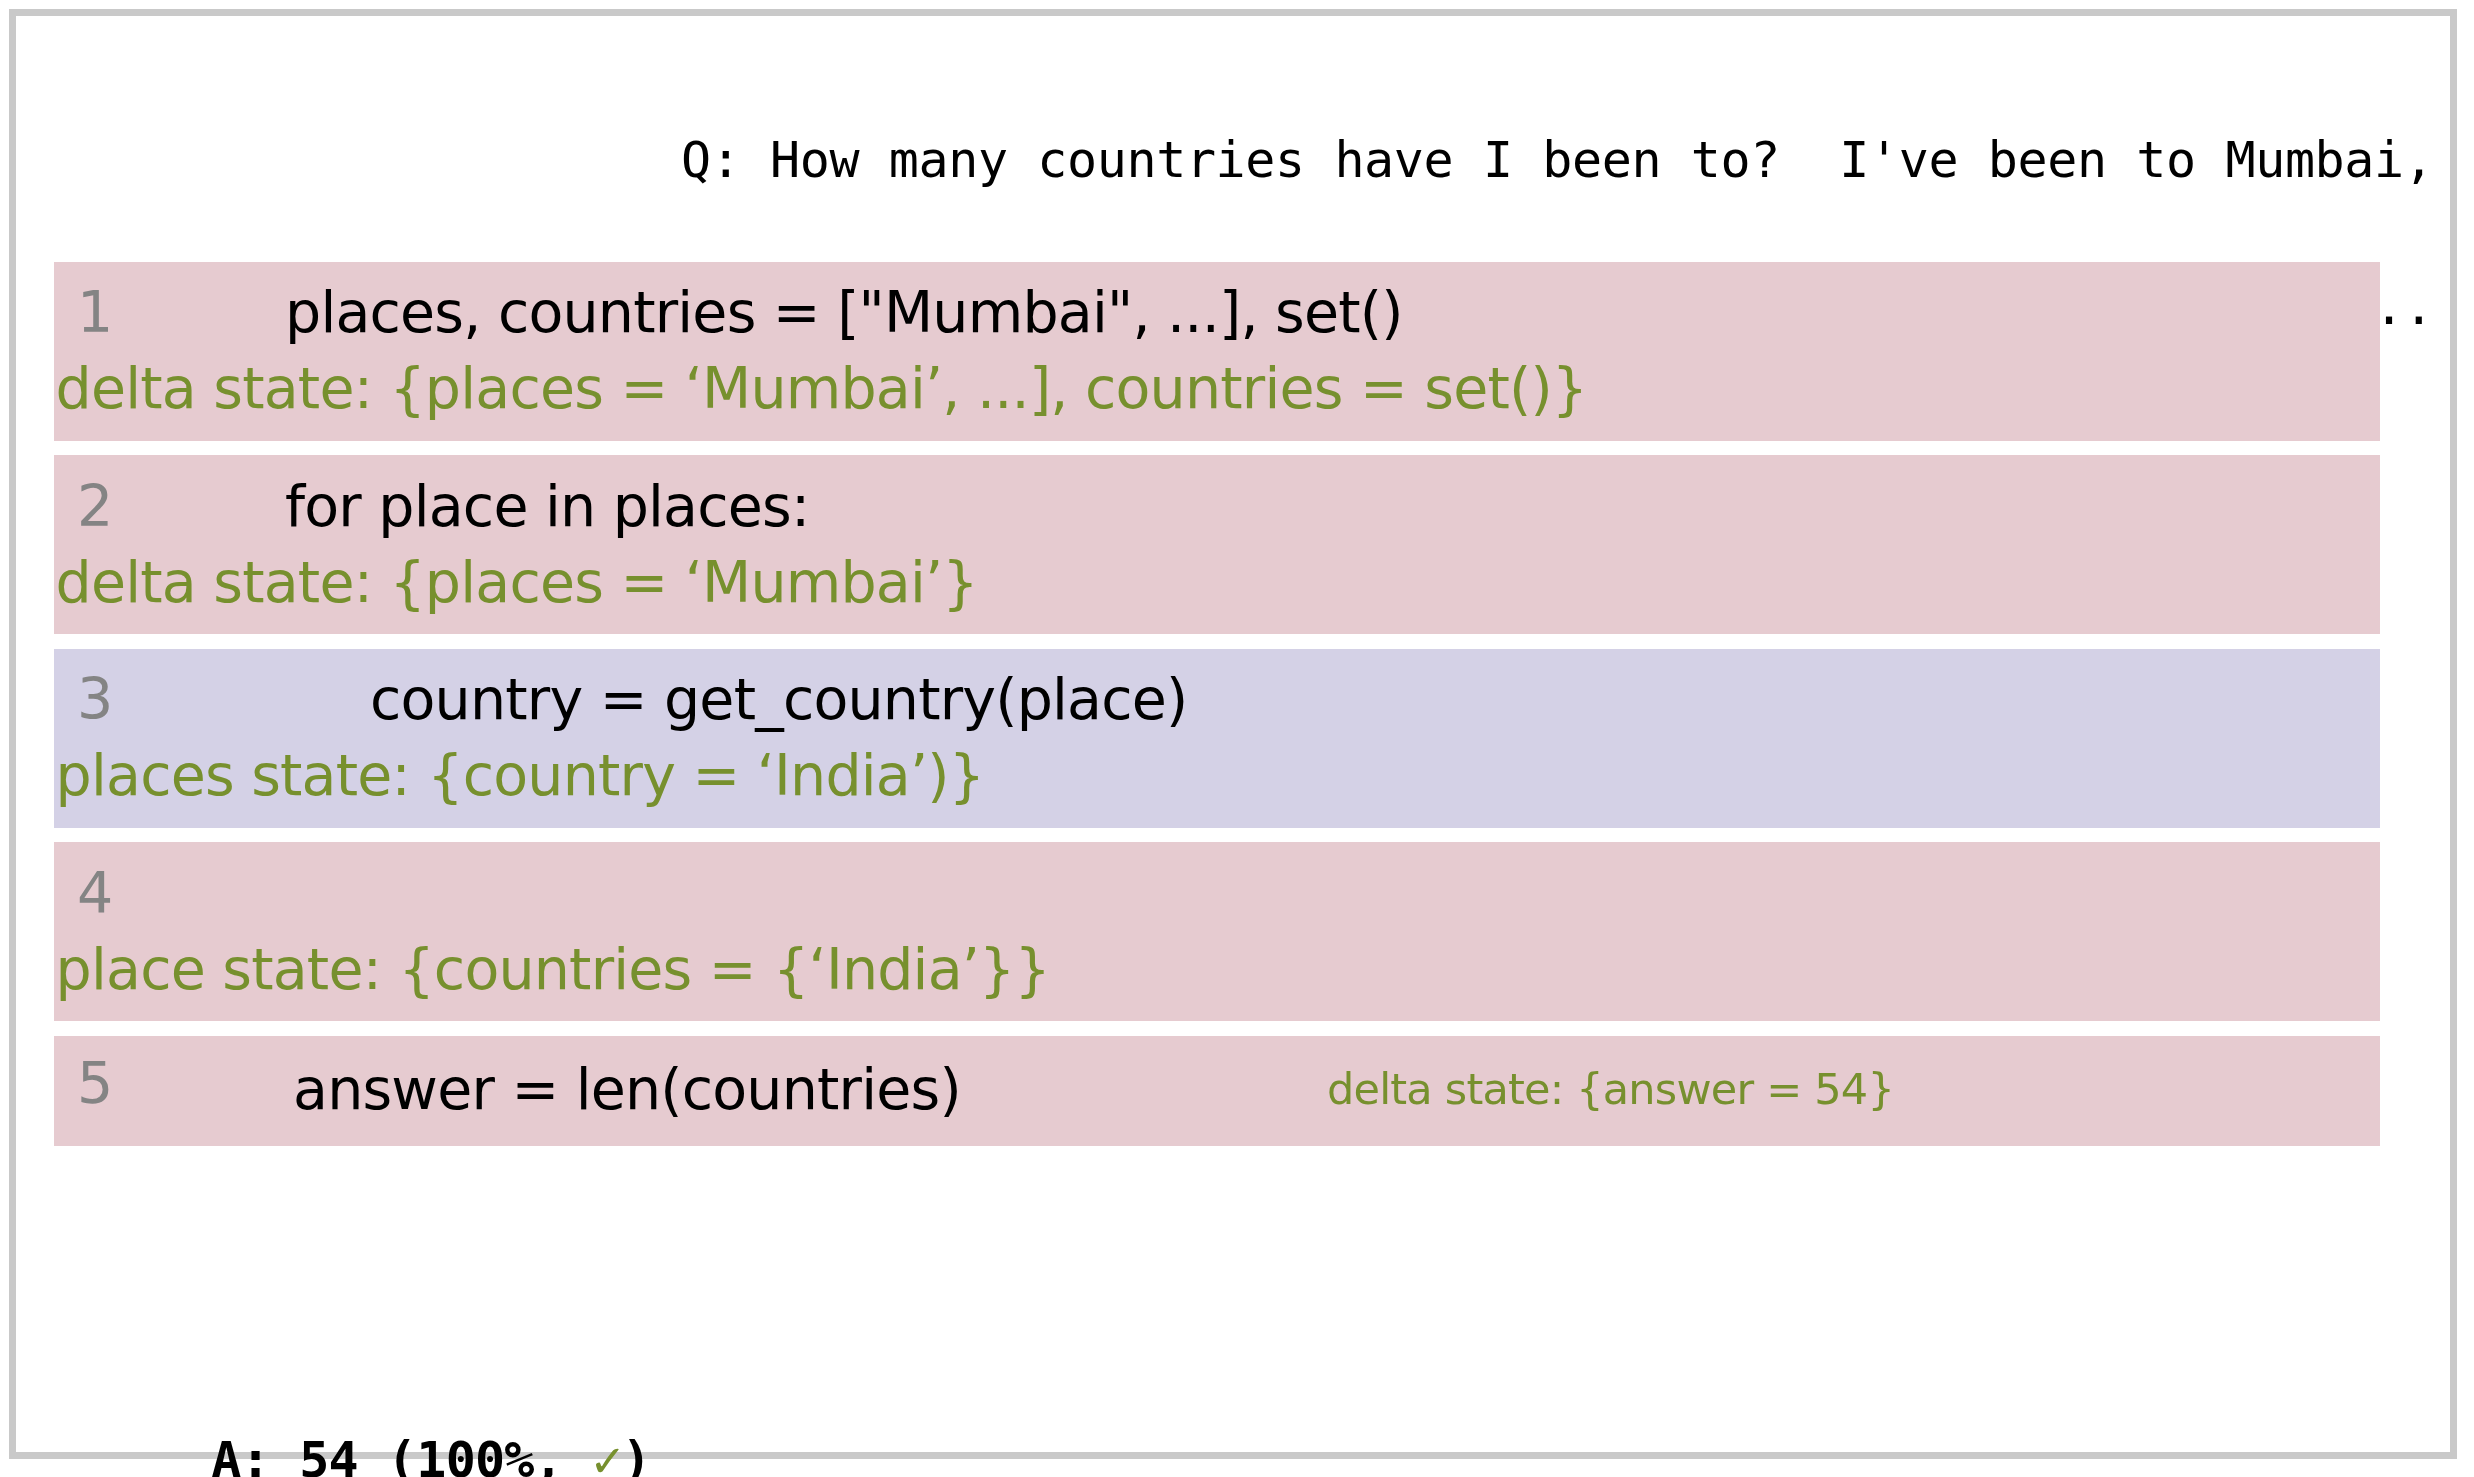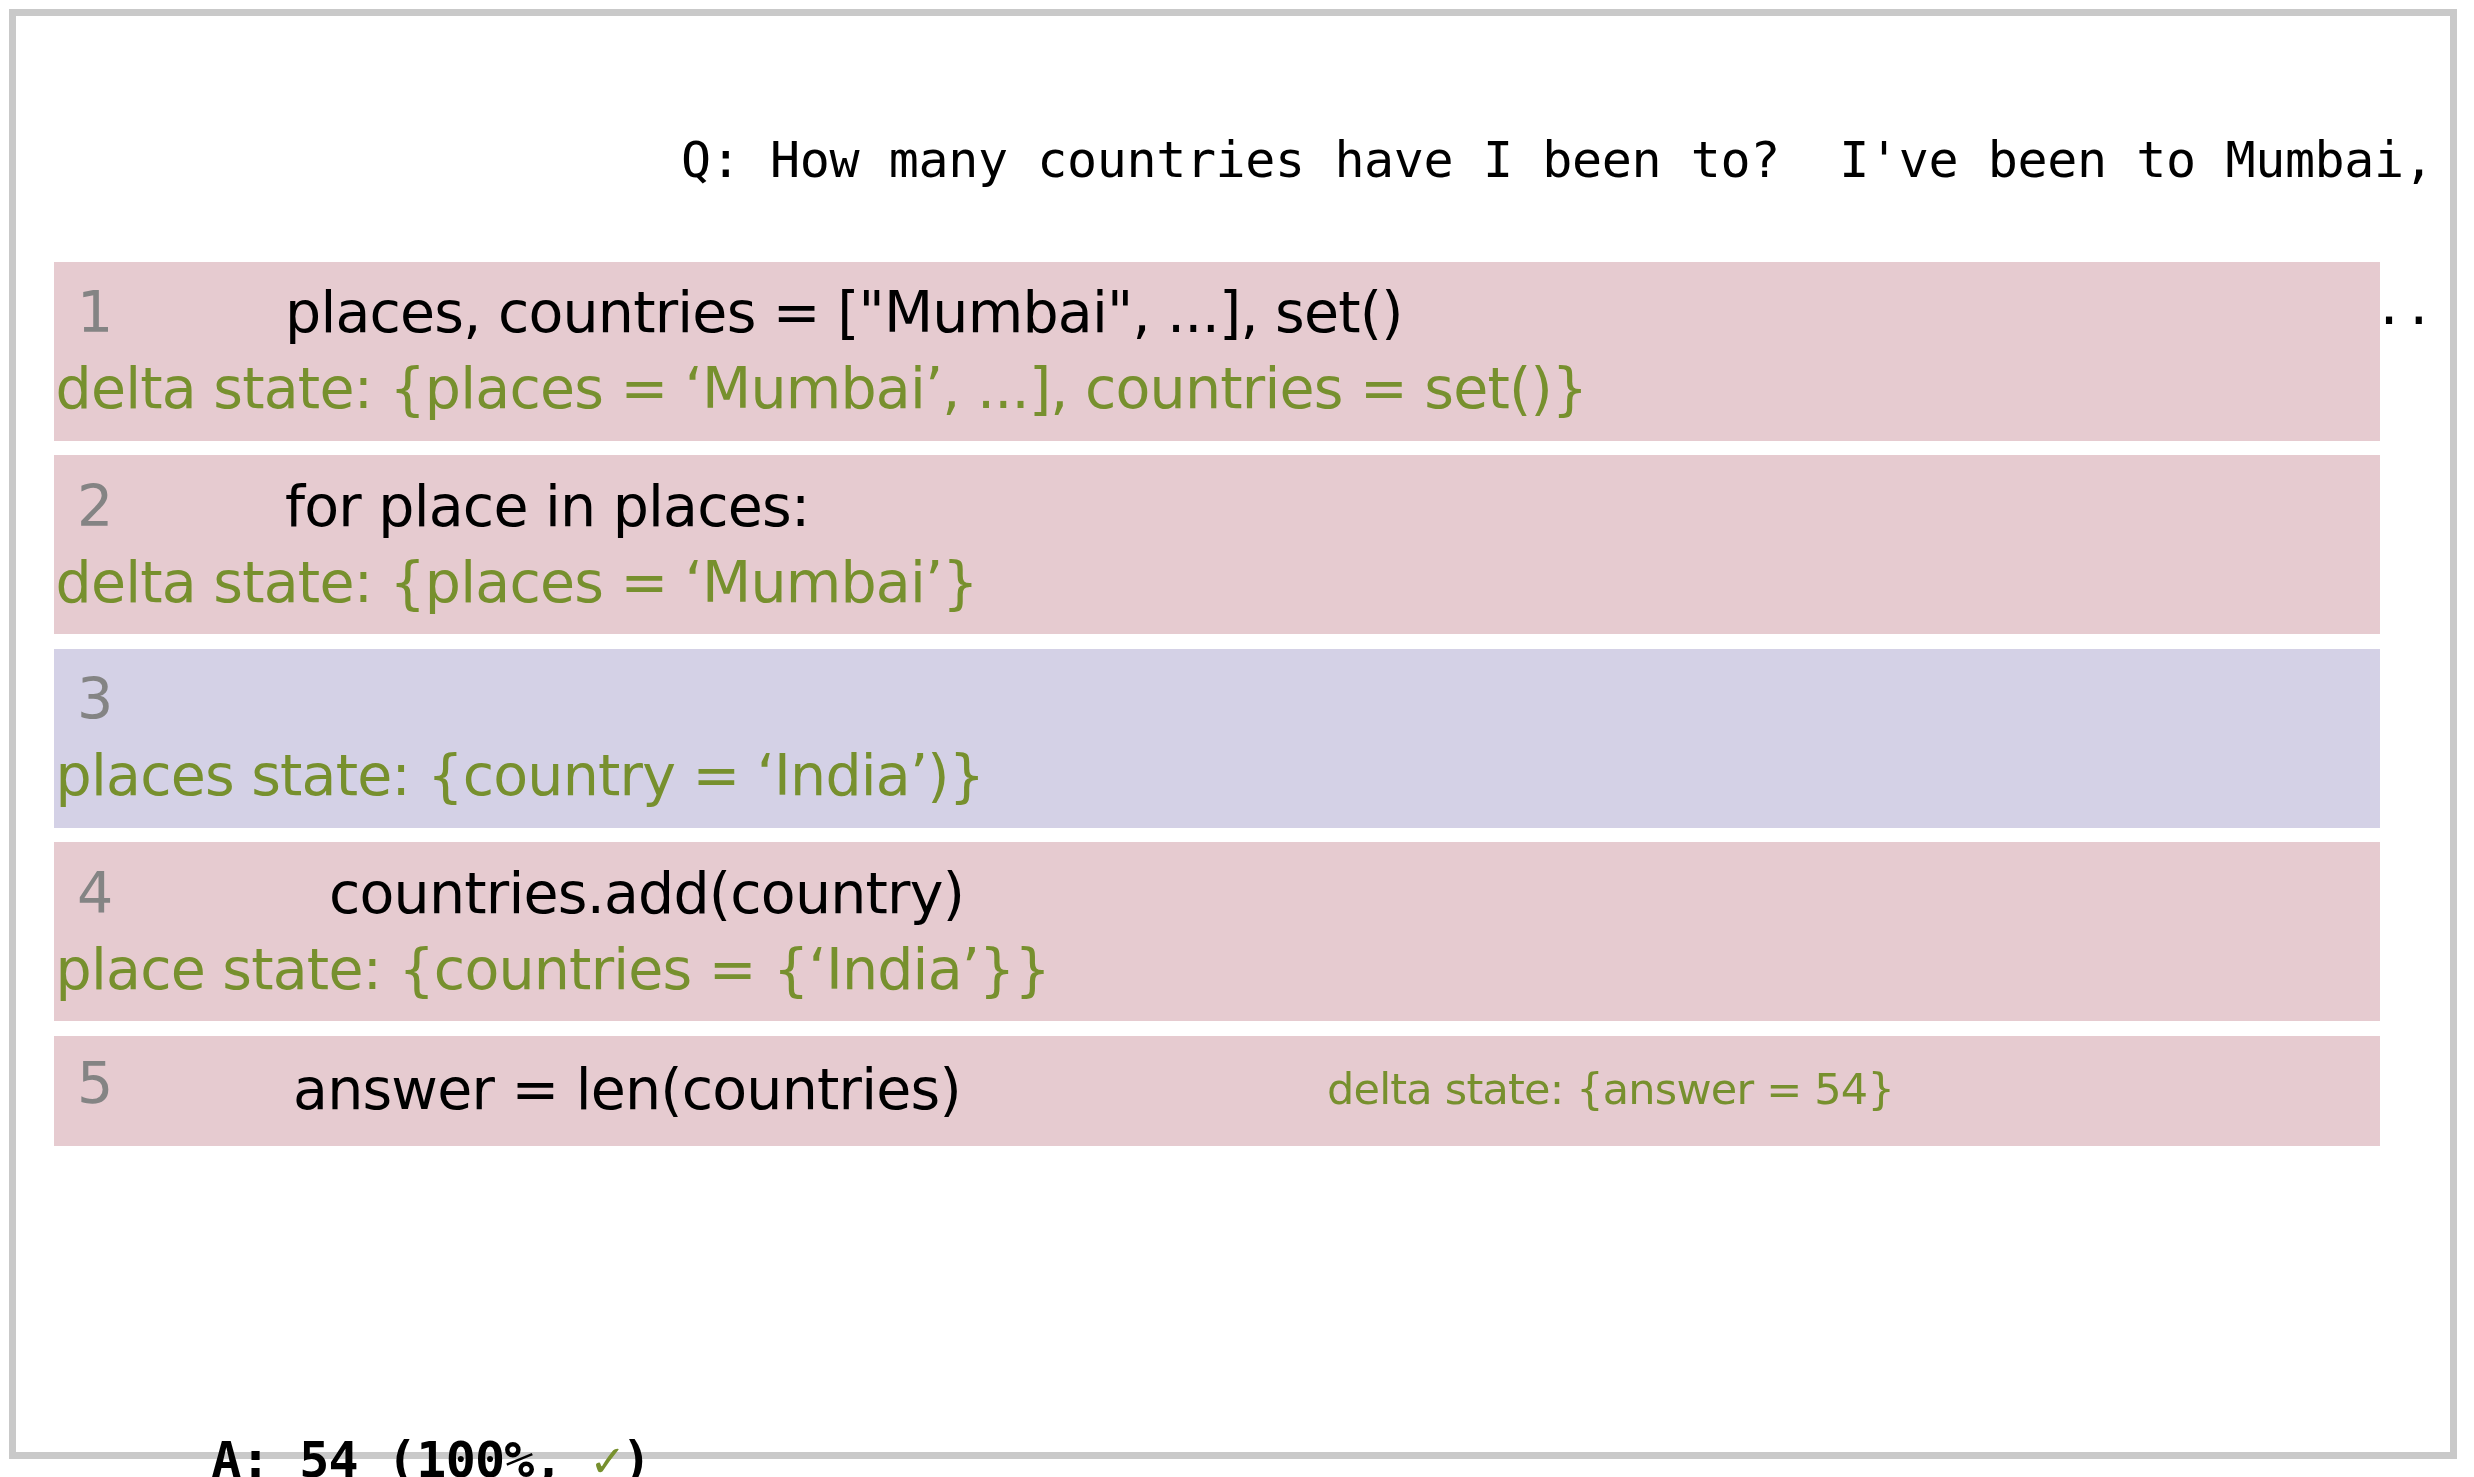--- a/index.html
+++ b/index.html
@@ -176,28 +176,28 @@
         <div class="codeline">
           <span class="lineno">2</span>
           <span class="codetext">for place in places:</span>
         </div>
         <div class="delta">delta state: {places = ‘Mumbai’}</div>
       </div>
 
       <div class="row purple ind3">
         <div class="codeline">
           <span class="lineno">3</span>
+          <span class="codetext">country = get_country(place)</span>
         </div>
         <div class="delta">places state: {country = ‘India’)}</div>
       </div>
 
       <div class="row pink ind4">
         <div class="codeline">
           <span class="lineno">4</span>
-          <span class="codetext">countries.add(country)</span>
         </div>
         <div class="delta">place state: {countries = {‘India’}}</div>
       </div>
 
       <div class="row pink ind5 compact">
         <div class="codeline">
           <span class="lineno">5</span>
           <span class="codetext">answer = len(countries)</span>
           <span class="delta-inline">delta state: {answer = 54}</span>
         </div>

